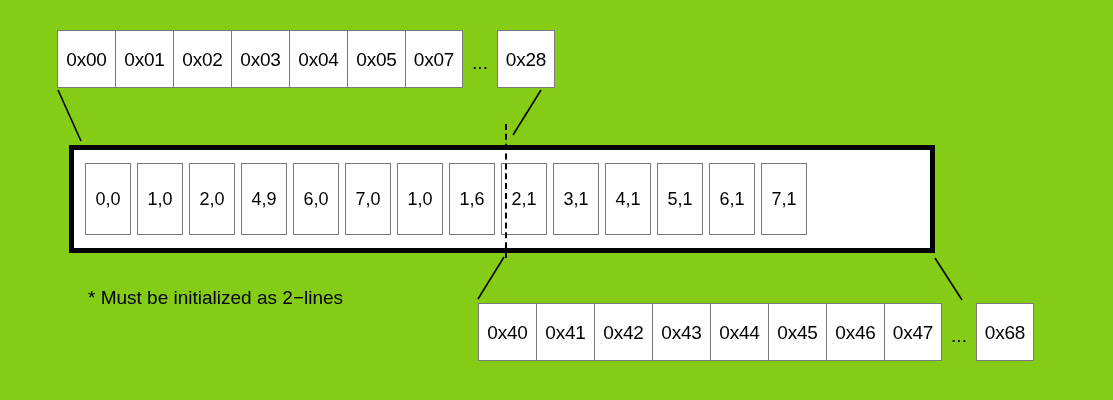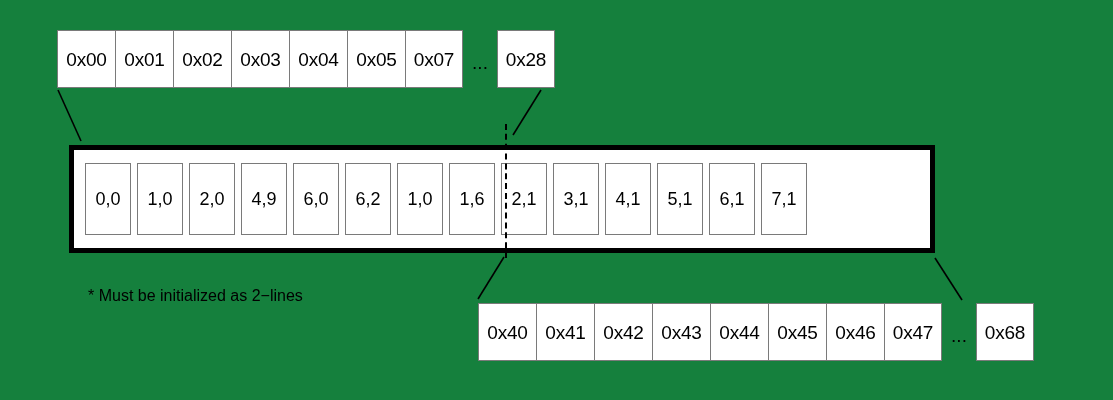--- a/index.html
+++ b/index.html
@@ -9,21 +9,21 @@
     background: #ffffff;
   }
   body {
     font-family: "Liberation Sans", sans-serif;
     color: #000000;
   }
   #canvas {
     position: relative;
     width: 1113px;
     height: 400px;
-    background: #15803d;
+    background: #84cc16;
     overflow: hidden;
   }
 
   
   .addr-strip {
     position: absolute;
     display: flex;
     align-items: stretch;
   }
   .addr-cell {
@@ -110,21 +110,21 @@
     width: 1113px;
     height: 400px;
     pointer-events: none;
   }
 
   
   #footnote {
     position: absolute;
     left: 88px;
     top: 287px;
-    font-size: 16px;
+    font-size: 19px;
     color: #000000;
     white-space: nowrap;
   }
 </style>
 </head>
 <body>
 
 <div id="canvas">
 
   <div class="addr-strip" id="top-strip" style="left:57px; top:30px;">
@@ -139,21 +139,21 @@
     <div class="addr-cell standalone">0x28</div>
   </div>
 
   <div id="buffer-bar">
     <div id="buffer-cells">
       <div class="buf-cell">0,0</div>
       <div class="buf-cell">1,0</div>
       <div class="buf-cell">2,0</div>
       <div class="buf-cell">4,9</div>
       <div class="buf-cell">6,0</div>
-      <div class="buf-cell">6,2</div>
+      <div class="buf-cell">7,0</div>
       <div class="buf-cell">1,0</div>
       <div class="buf-cell">1,6</div>
       <div class="buf-cell">2,1</div>
       <div class="buf-cell">3,1</div>
       <div class="buf-cell">4,1</div>
       <div class="buf-cell">5,1</div>
       <div class="buf-cell">6,1</div>
       <div class="buf-cell">7,1</div>
     </div>
   </div>

